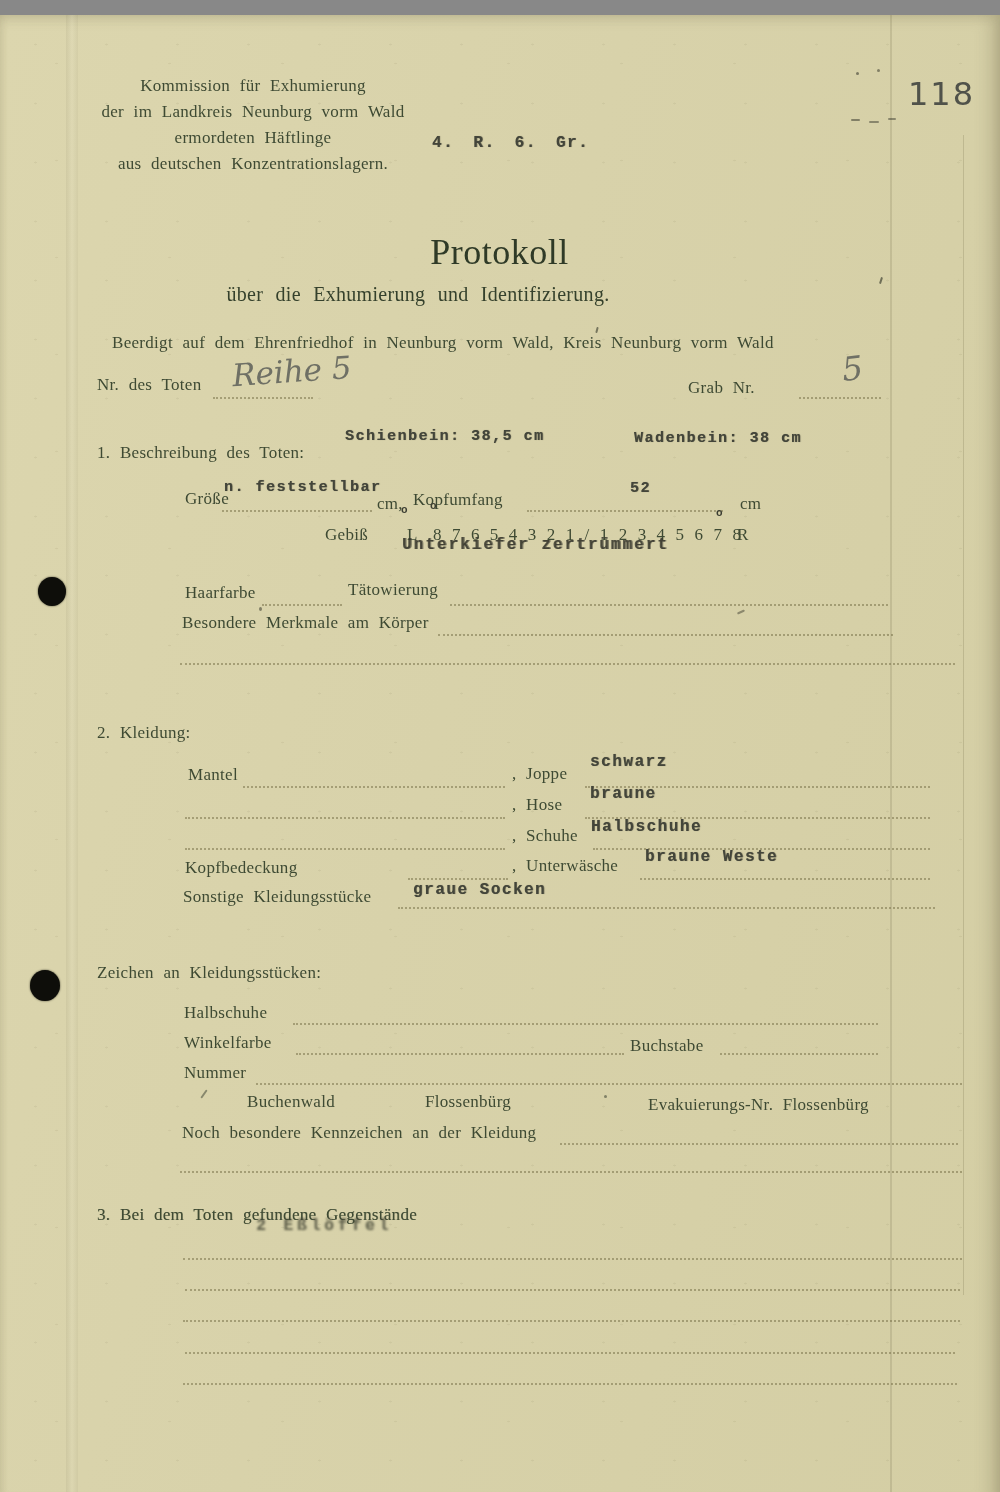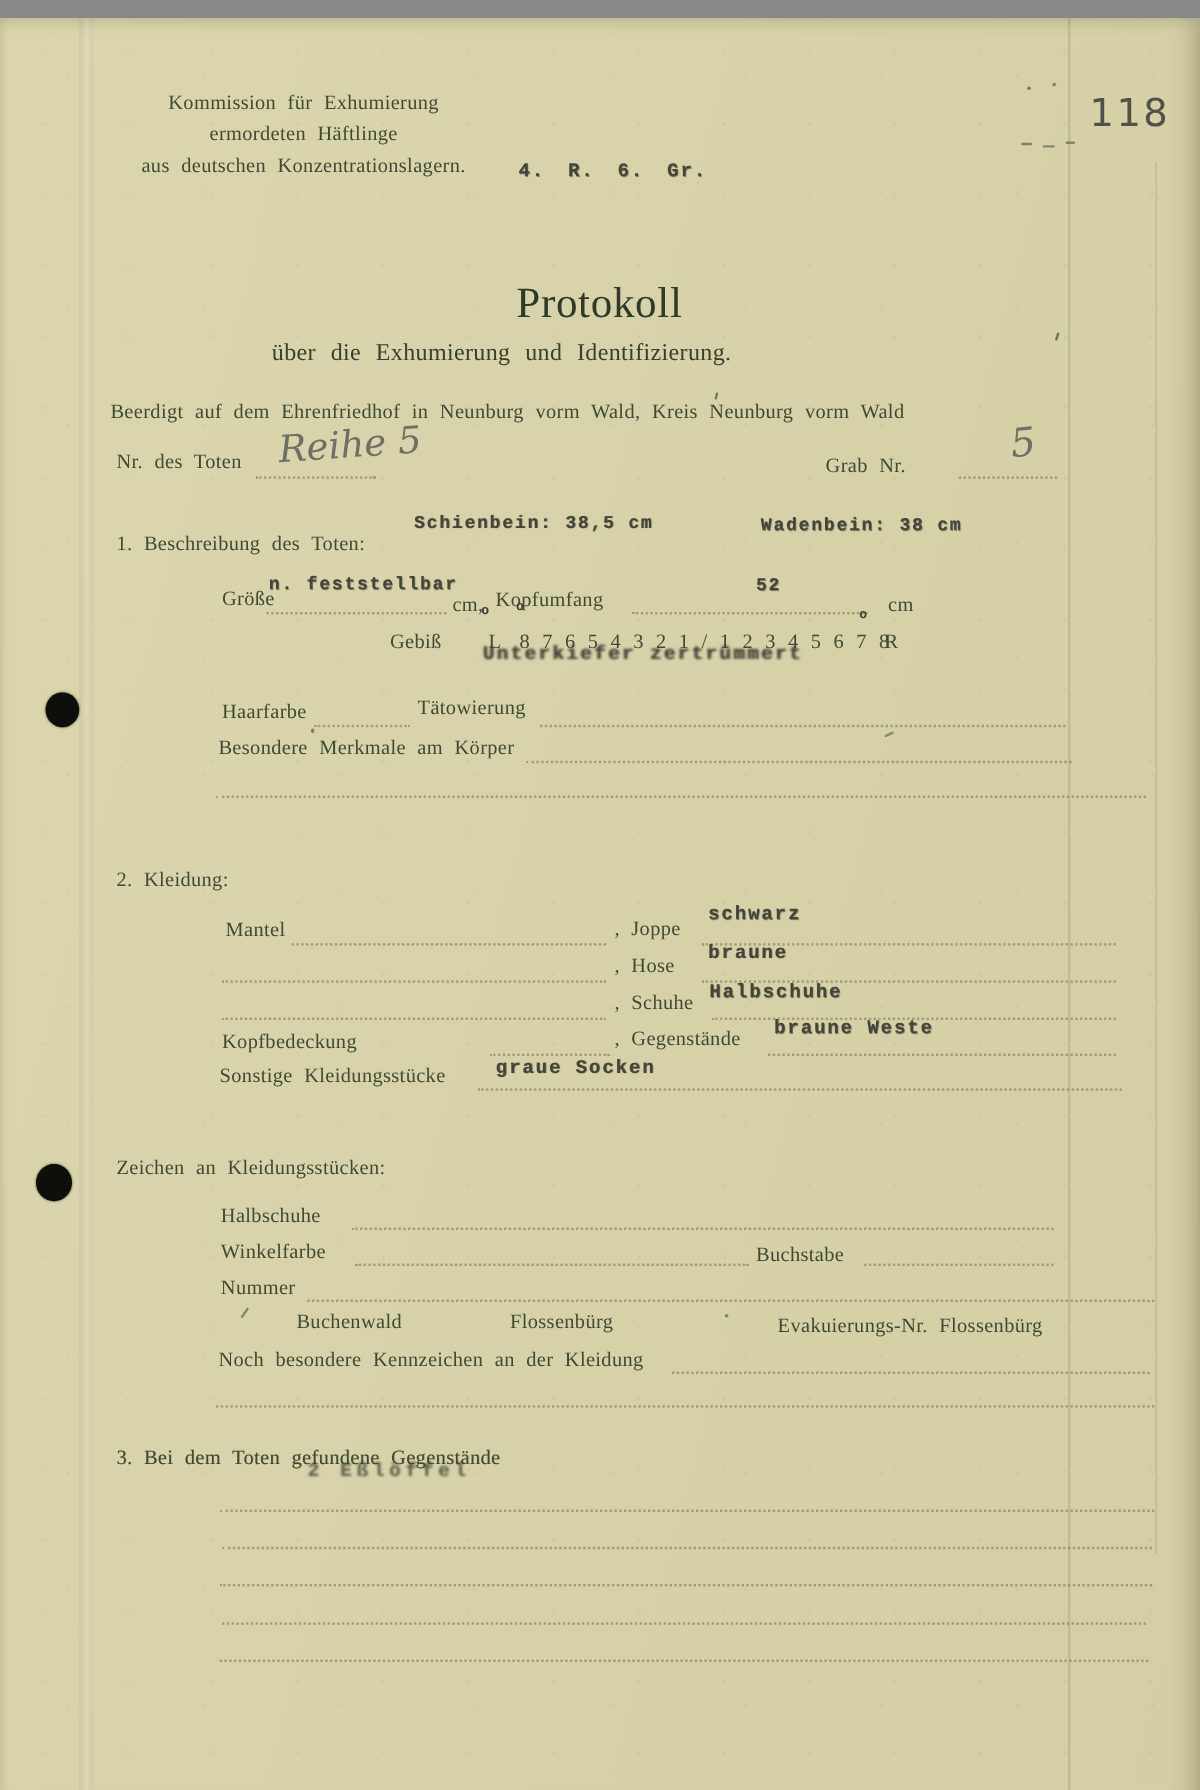--- a/index.html
+++ b/index.html
@@ -52,32 +52,33 @@
   <div class="abs artifact" style="left:888px;top:103px;width:8px;height:2px;background:rgba(60,60,48,0.5);border-radius:2px;"></div>
   <div class="abs artifact" style="left:880px;top:262px;width:2px;height:7px;background:rgba(55,58,45,0.65);transform:rotate(18deg);border-radius:1px;"></div>
   <div class="abs artifact" style="left:596px;top:312px;width:2px;height:6px;background:rgba(55,58,45,0.6);transform:rotate(15deg);border-radius:1px;"></div>
   <div class="abs artifact" style="left:737px;top:596px;width:8px;height:2px;background:rgba(90,88,70,0.6);transform:rotate(-25deg);border-radius:1px;"></div>
   <div class="abs artifact" style="left:259px;top:592px;width:3px;height:4px;background:rgba(70,70,55,0.6);border-radius:50%;"></div>
   <div class="abs artifact" style="left:203px;top:1074px;width:2px;height:10px;background:rgba(70,75,58,0.55);transform:rotate(35deg);border-radius:1px;"></div>
   <div class="abs artifact" style="left:604px;top:1080px;width:3px;height:3px;background:rgba(70,75,58,0.6);border-radius:50%;"></div>
 
   <div class="abs" style="left:88px;top:58px;width:330px;text-align:center;line-height:26px;">
     <div class="print">Kommission für Exhumierung</div>
+    <div class="print">der im Landkreis Neunburg vorm Wald</div>
     <div class="print">ermordeten Häftlinge</div>
     <div class="print">aus deutschen Konzentrationslagern.</div>
   </div>
 
   <div class="abs typed" style="left:432px;top:119px;font-size:16px;word-spacing:8px;">4. R. 6. Gr.</div>
 
   <div class="abs pagenum" style="left:908px;top:60px;">118</div>
 
   <div class="abs print title" style="left:0;top:216px;width:999px;text-align:center;white-space:normal;">Protokoll</div>
   <div class="abs print subtitle" style="left:0;top:268px;width:836px;text-align:center;white-space:normal;">über die Exhumierung und Identifizierung.</div>
 
-  <div class="abs print" style="left:92px;top:318px;">Beerdigt auf dem Ehrenfriedhof in Neunburg vorm Wald, Kreis Neunburg vorm Wald</div>
+  <div class="abs print" style="left:112px;top:318px;">Beerdigt auf dem Ehrenfriedhof in Neunburg vorm Wald, Kreis Neunburg vorm Wald</div>
 
   <div class="abs print" style="left:97px;top:360px;">Nr. des Toten</div>
   <div class="abs dots" style="left:213px;top:381px;width:100px;"></div>
   <div class="abs hand" style="left:232px;top:338px;font-size:31px;transform:rotate(-4deg);">Reihe 5</div>
   <div class="abs print" style="left:688px;top:363px;">Grab Nr.</div>
   <div class="abs dots" style="left:799px;top:381px;width:82px;"></div>
   <div class="abs hand" style="left:842px;top:334px;font-size:33px;transform:rotate(-6deg);">5</div>
 
   <div class="abs print" style="left:97px;top:428px;">1. Beschreibung des Toten:</div>
   <div class="abs typed" style="left:345px;top:413px;">Schienbein: 38,5 cm</div>
@@ -122,21 +123,21 @@
   <div class="abs typed" style="left:590px;top:770px;font-size:16px;">braune</div>
   <div class="abs dots" style="left:585px;top:801px;width:345px;"></div>
 
   <div class="abs dots" style="left:185px;top:832px;width:320px;"></div>
   <div class="abs print" style="left:512px;top:811px;">,  Schuhe</div>
   <div class="abs typed" style="left:591px;top:803px;font-size:16px;">Halbschuhe</div>
   <div class="abs dots" style="left:593px;top:832px;width:337px;"></div>
 
   <div class="abs print" style="left:185px;top:843px;">Kopfbedeckung</div>
   <div class="abs dots" style="left:408px;top:862px;width:100px;"></div>
-  <div class="abs print" style="left:512px;top:841px;">,  Gegenstände</div>
+  <div class="abs print" style="left:512px;top:841px;">,  Unterwäsche</div>
   <div class="abs typed" style="left:645px;top:833px;font-size:16px;">braune Weste</div>
   <div class="abs dots" style="left:640px;top:862px;width:290px;"></div>
 
   <div class="abs print" style="left:183px;top:872px;">Sonstige Kleidungsstücke</div>
   <div class="abs typed" style="left:413px;top:866px;font-size:16px;">graue Socken</div>
   <div class="abs dots" style="left:398px;top:891px;width:537px;"></div>
 
   <div class="abs print" style="left:97px;top:948px;">Zeichen an Kleidungsstücken:</div>
 
   <div class="abs print" style="left:184px;top:988px;">Halbschuhe</div>

